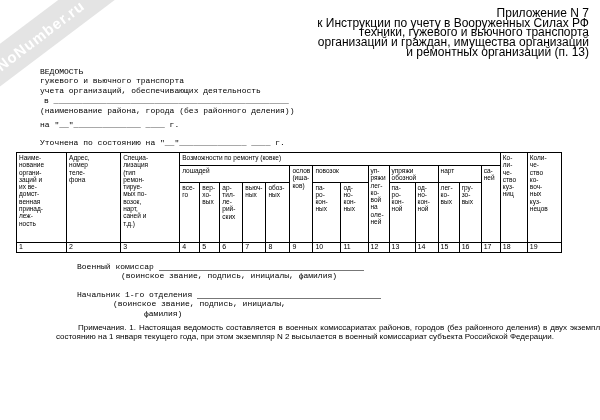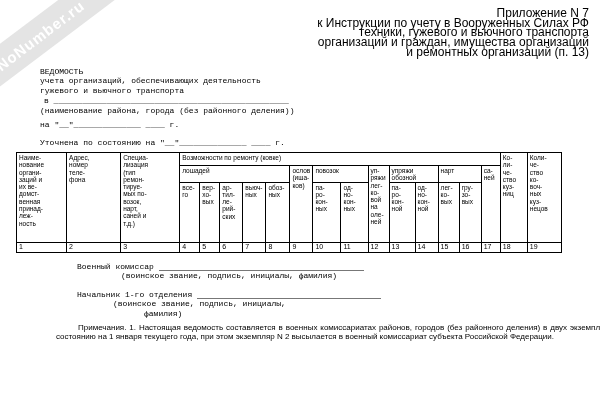--- a/index.html
+++ b/index.html
@@ -85,22 +85,22 @@
 <div class="appendix">
   <div>Приложение N 7</div>
   <div>к Инструкции по учету в Вооруженных Силах РФ</div>
   <div>техники, гужевого и вьючного транспорта</div>
   <div>организаций и граждан, имущества организаций</div>
   <div>и ремонтных организаций (п. 13)</div>
 </div>
 
 <div class="title-block">
   <div class="center">ВЕДОМОСТЬ</div>
+  <div class="center">гужевого и вьючного транспорта</div>
   <div class="center">учета организаций, обеспечивающих деятельность</div>
-  <div class="center">гужевого и вьючного транспорта</div>
   <div class="loc">в _________________________________________________</div>
   <div class="center">(наименование района, города (без районного деления))</div>
   <div class="center date">на "__"______________ ____ г.</div>
   <div class="updated">Уточнена по состоянию на "__"______________ ____ г.</div>
 </div>
 
 <table class="register">
   <colgroup>
     <col style="width:50px">
       <col style="width:54px">

